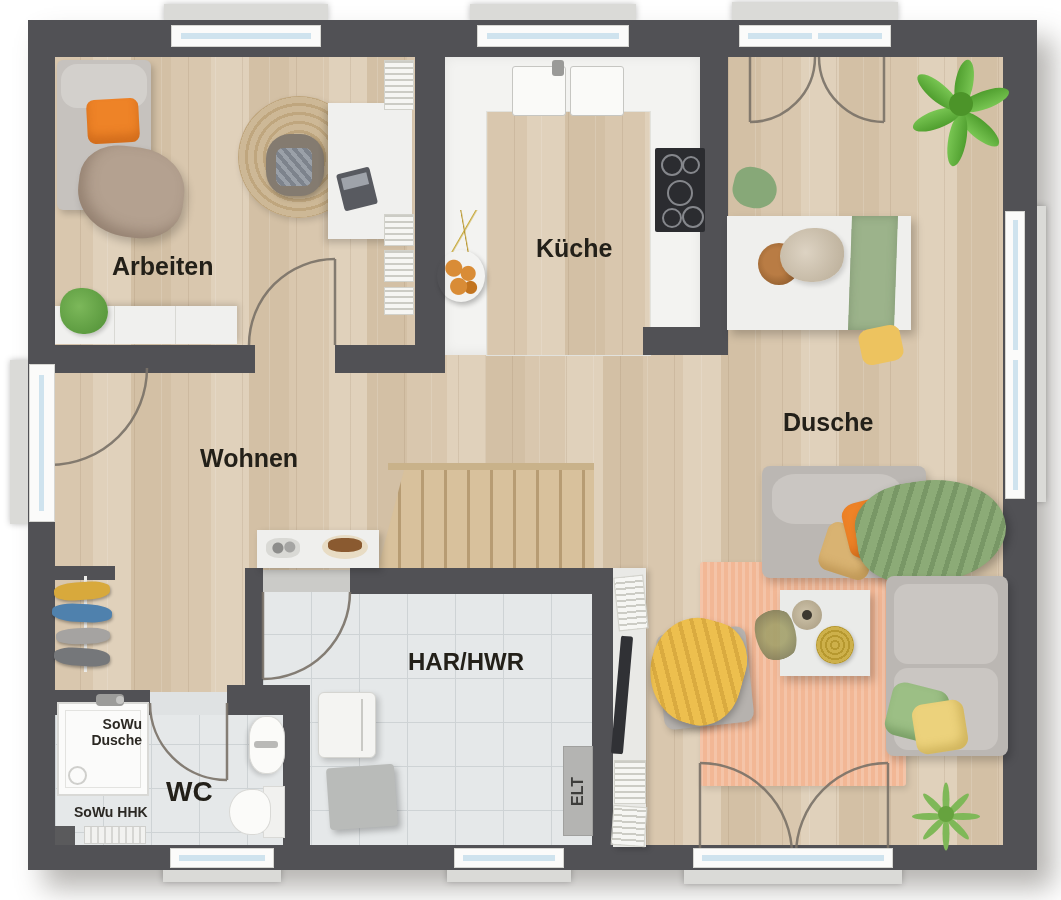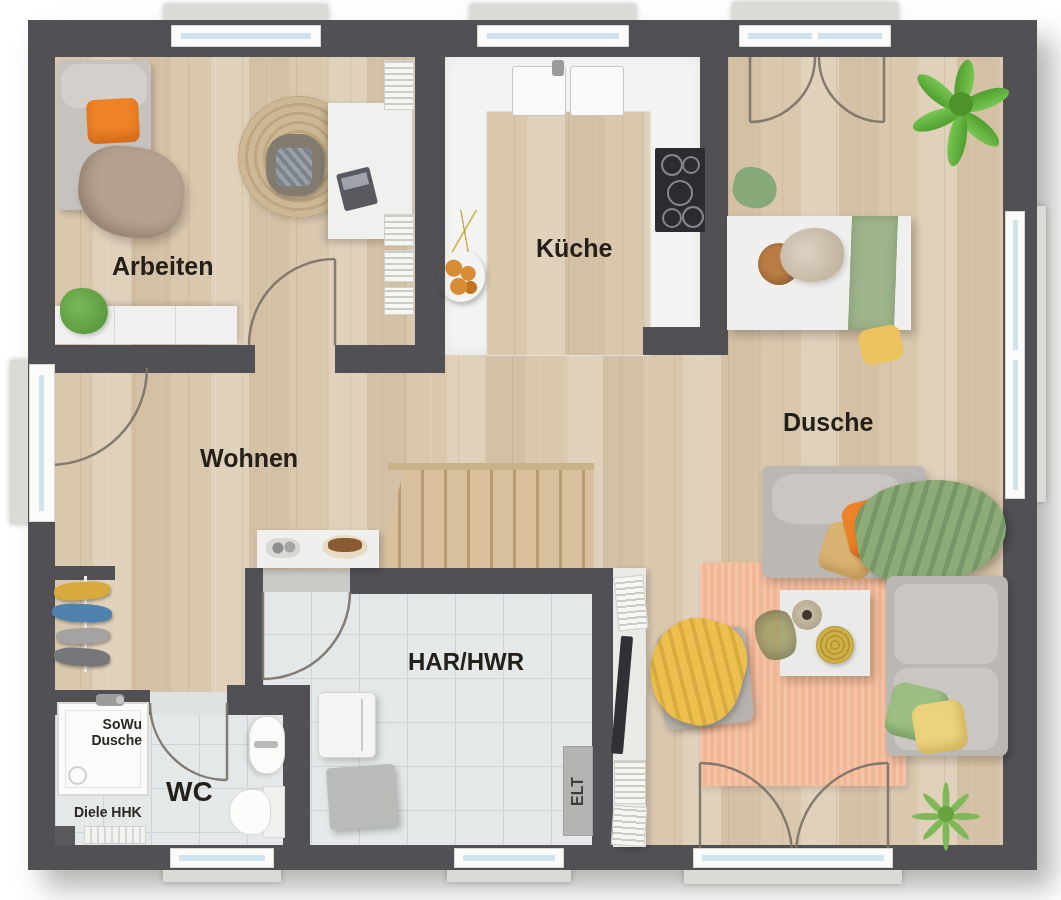--- a/index.html
+++ b/index.html
@@ -302,17 +302,17 @@
   <div class="lbl" style="left:536px;top:234px;font-size:25px;">Küche</div>
   <div class="lbl" style="left:783px;top:408px;font-size:25px;">Dusche</div>
   <div class="lbl" style="left:200px;top:444px;font-size:25px;">Wohnen</div>
   <div class="lbl" style="left:408px;top:648px;font-size:24px;">HAR/HWR</div>
   <div class="lbl" style="left:166px;top:776px;font-size:28px;">WC</div>
 
   <div class="lbl-sm" style="left:58px;top:716px;width:84px;text-align:right;font-size:14px;line-height:1.15;">
     <span>SoWu</span><br>
     <span>Dusche</span>
   </div>
-  <div class="lbl-sm" style="left:74px;top:804px;font-size:14px;">Diele HHK</div>
+  <div class="lbl-sm" style="left:74px;top:804px;font-size:14px;">SoWu HHK</div>
   <div class="lbl-sm" style="left:563px;top:746px;width:30px;height:90px;display:flex;align-items:center;justify-content:center;
               writing-mode:vertical-rl;transform:rotate(180deg);font-size:16px;color:#3c3c3a;">ELT</div>
 
 </div>
 
 </body></html>

